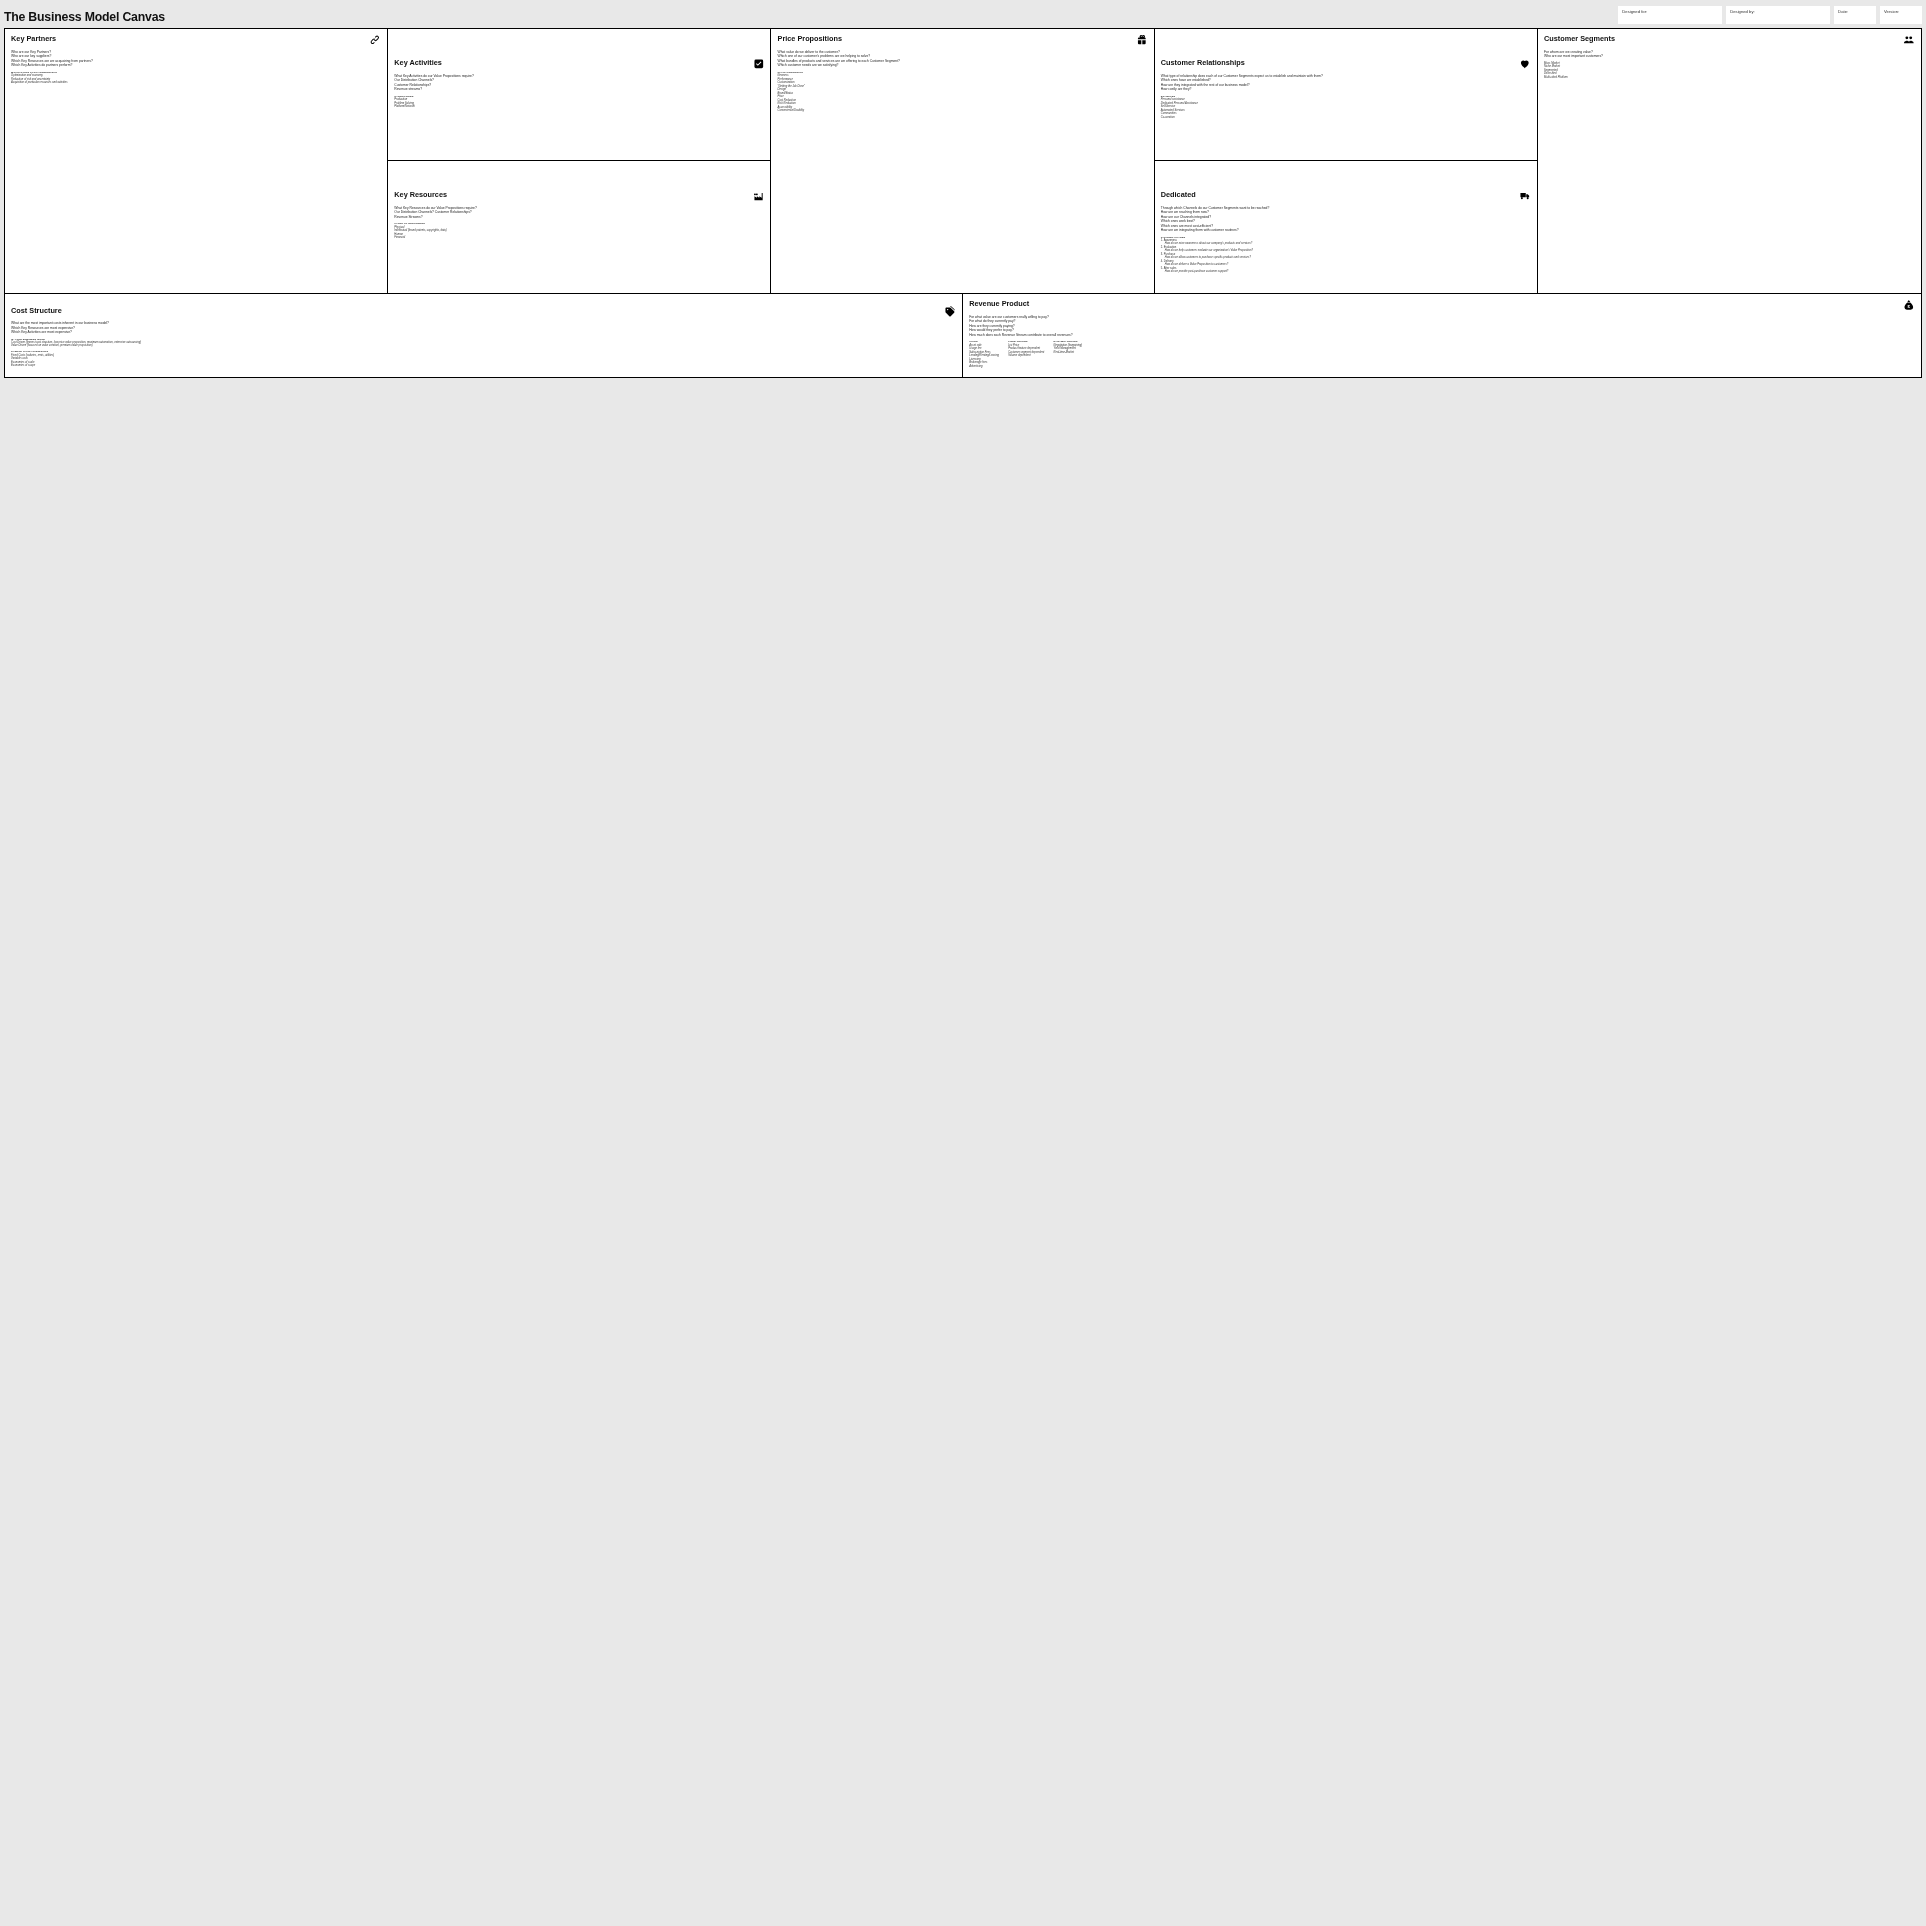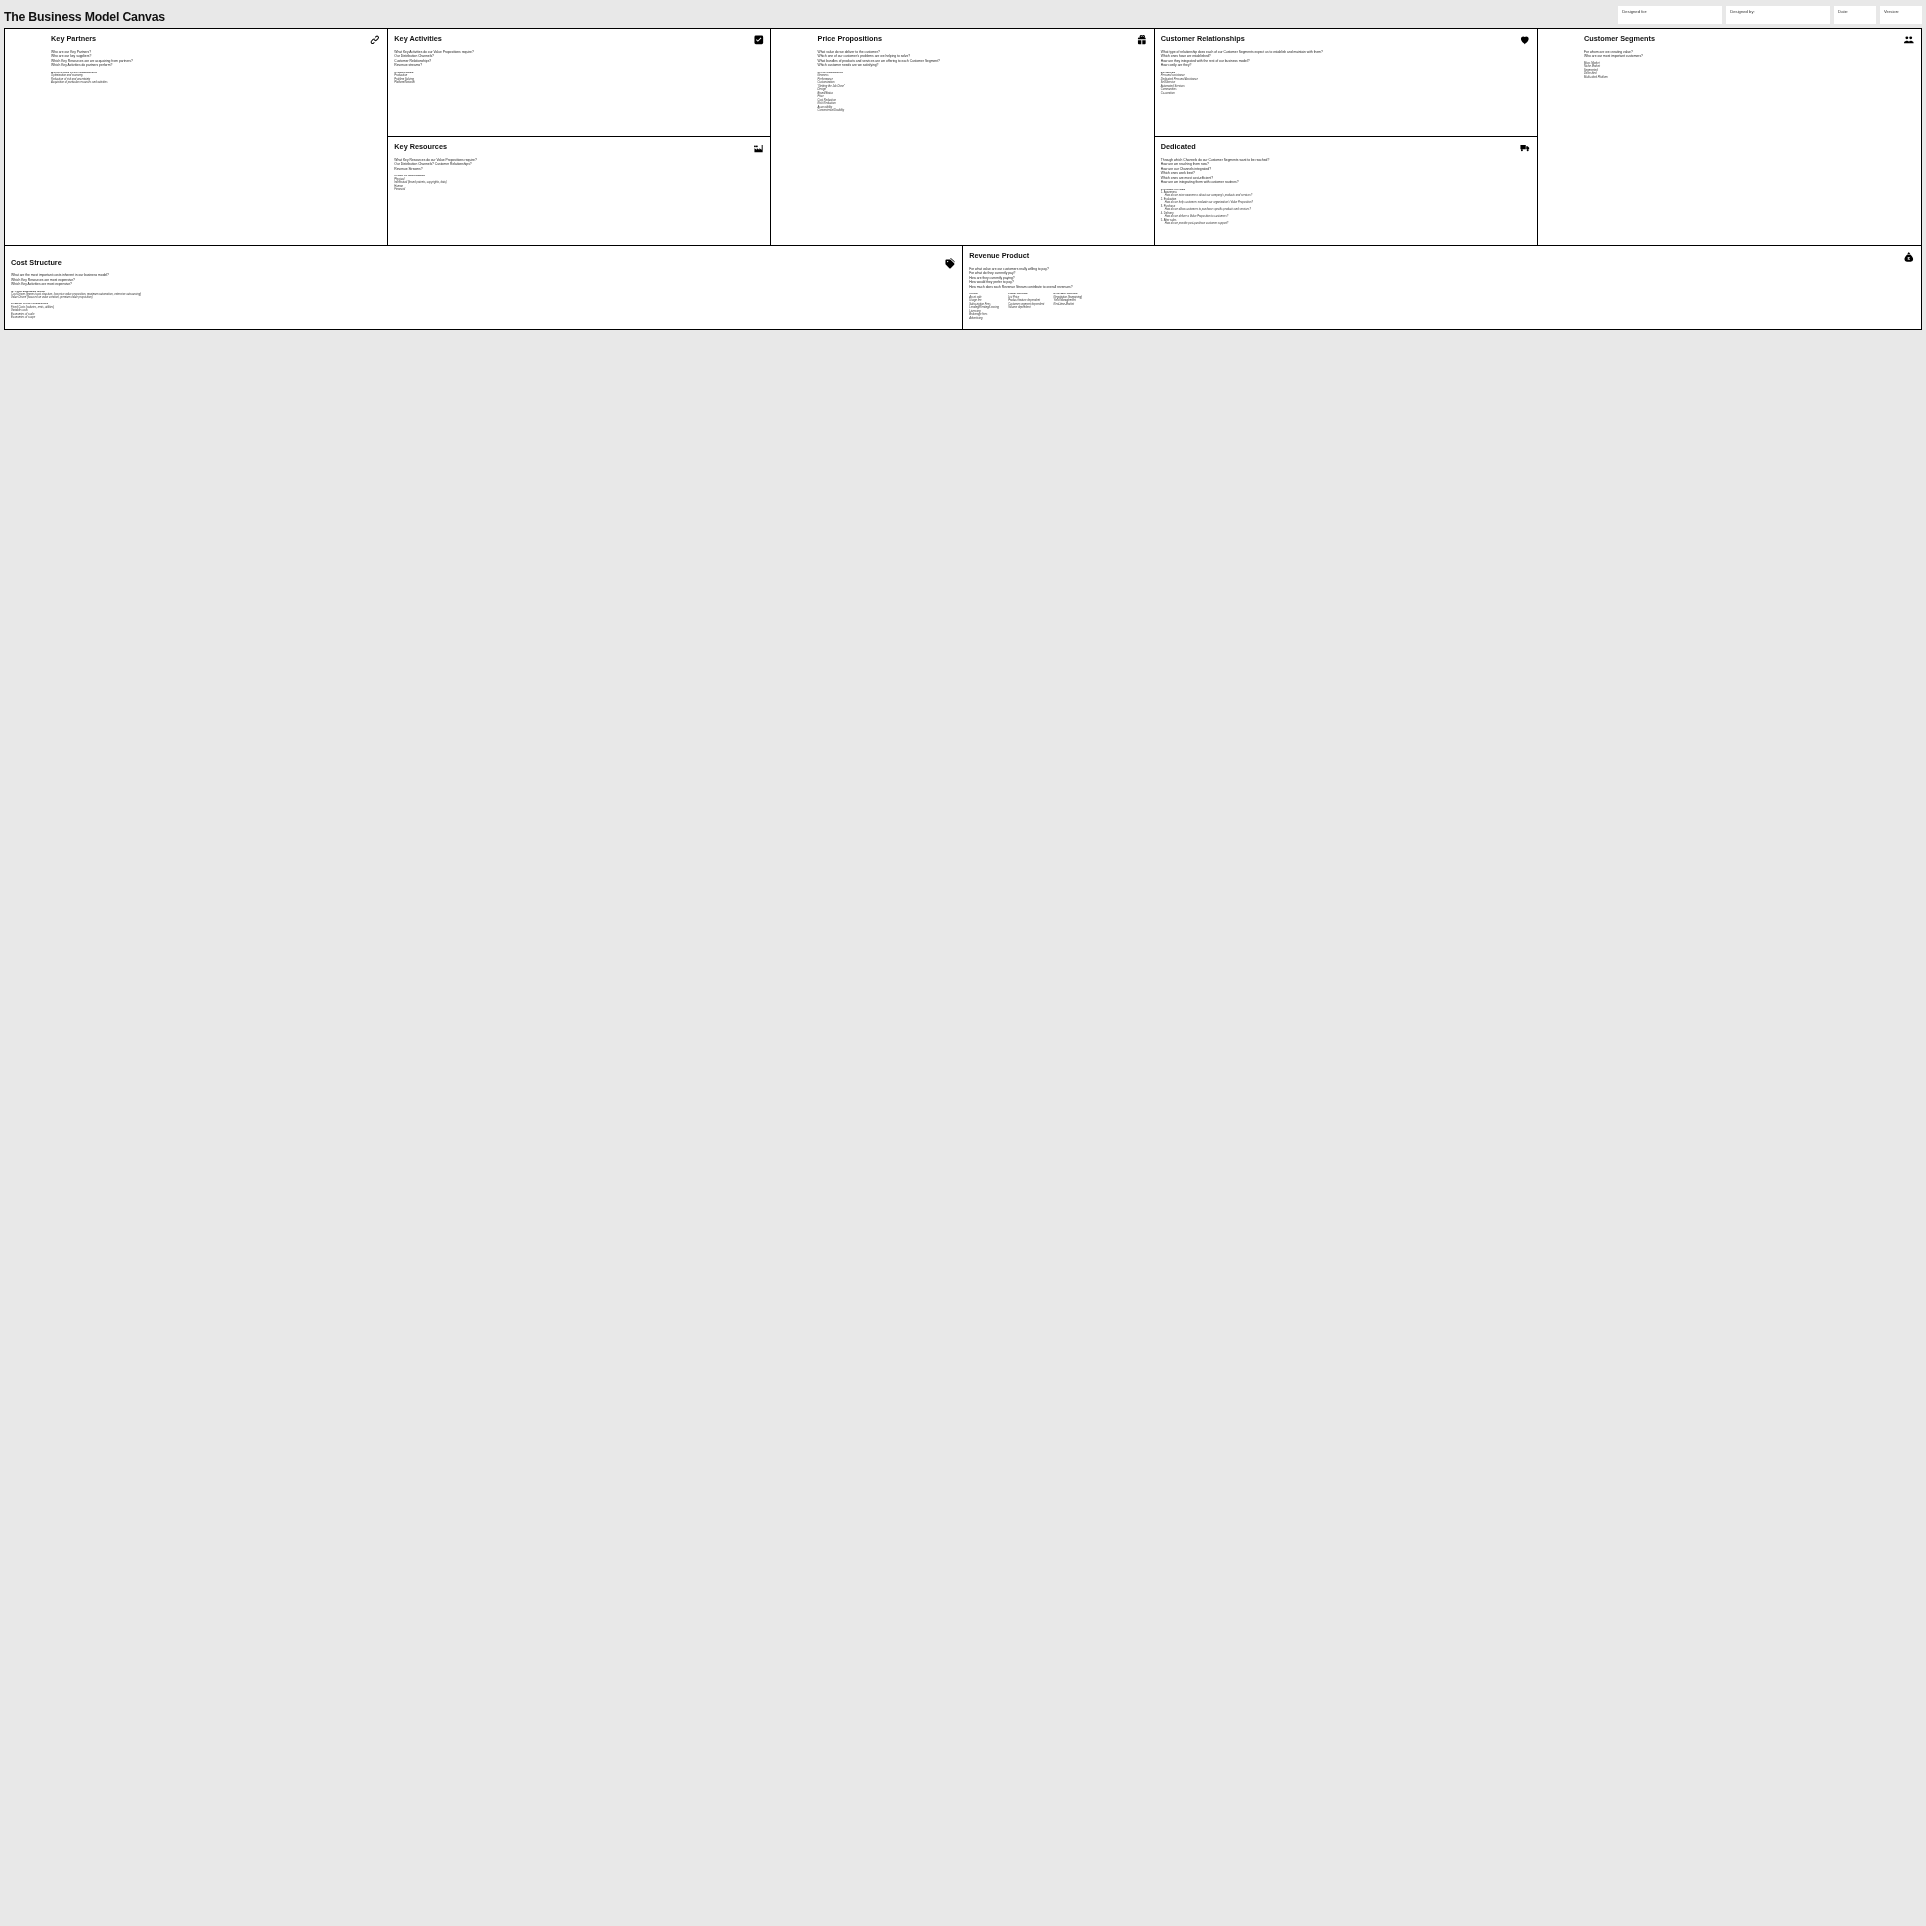--- a/index.html
+++ b/index.html
@@ -17,22 +17,22 @@
   
   .canvas { background: #fff; border: 1.5px solid #000; display: flex; flex-direction: column; }
 
   
   .top-row { display: grid; grid-template-columns: repeat(5, 1fr); }
   .col { border-right: 0.8px solid #000; display: flex; flex-direction: column; }
   .col:last-child { border-right: none; }
   .stack-cell { border-bottom: 0.8px solid #000; }
   .stack-cell:last-child { border-bottom: none; }
   .cell { padding: 5.4px 6.2px 7px 6.2px; background: #fff; }
-  .top-row .col .cell.full { height: 216px; margin-left: 40px; }
-  .top-row .col .stack-cell { height: 108px; }
+  .top-row .col .cell.full { height: 216px; }
+  .top-row .col .stack-cell { height: 108px; margin-top: 24px; }
 
   .cell-head { display: flex; align-items: flex-start; justify-content: space-between; margin-bottom: 3.9px; }
   .cell-title { font-size: 7.3px; font-weight: 700; }
   .icon { width: 11.6px; height: 11.6px; flex: 0 0 auto; }
   .icon svg { width: 100%; height: 100%; fill: #000; }
 
   .prompts { font-size: 3.3px; line-height: 1.35; color: #222; margin-bottom: 3.1px; }
   .prompts p { margin: 0; }
 
   .sub-head { font-size: 2.5px; font-weight: 700; text-transform: uppercase; letter-spacing: 0.1px; color: #222; margin-bottom: 0.4px; }

